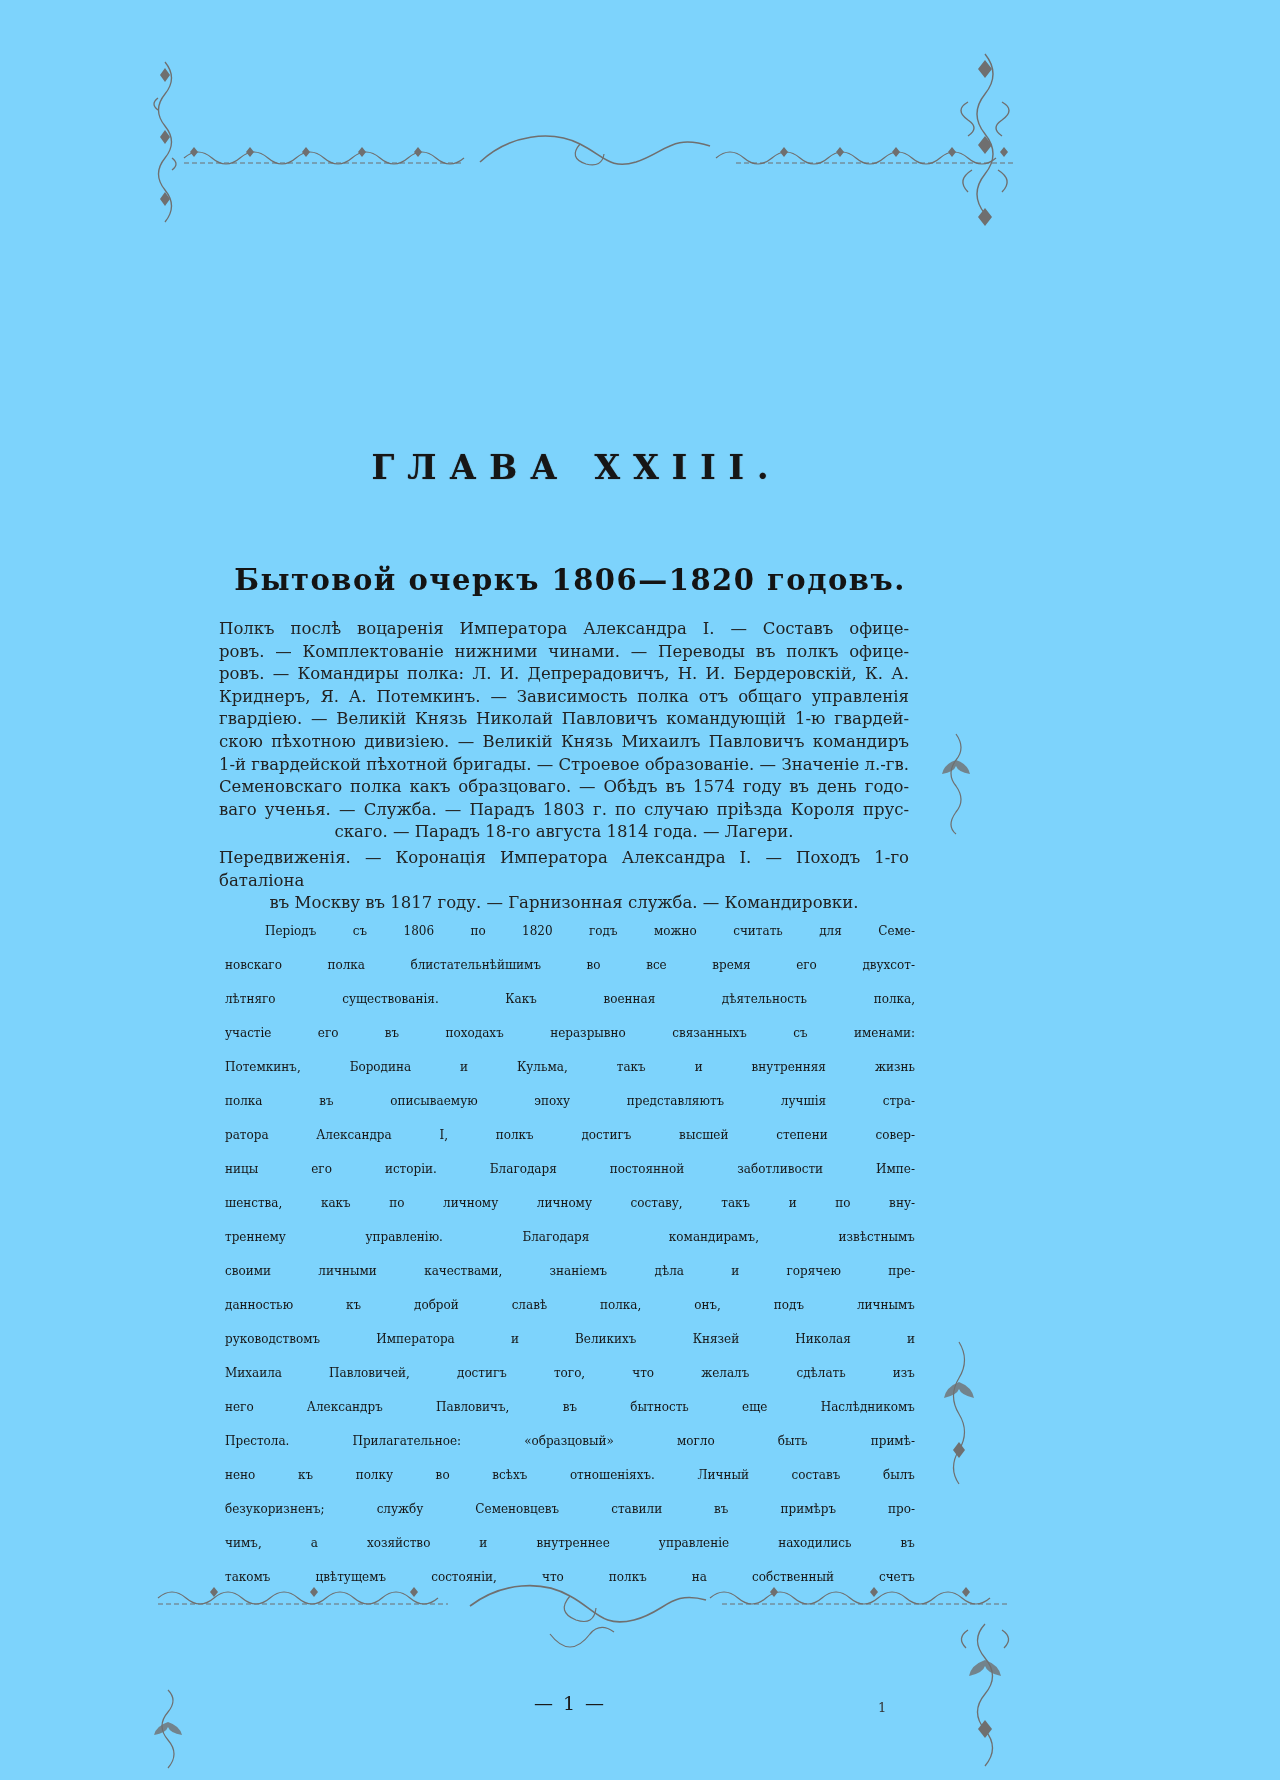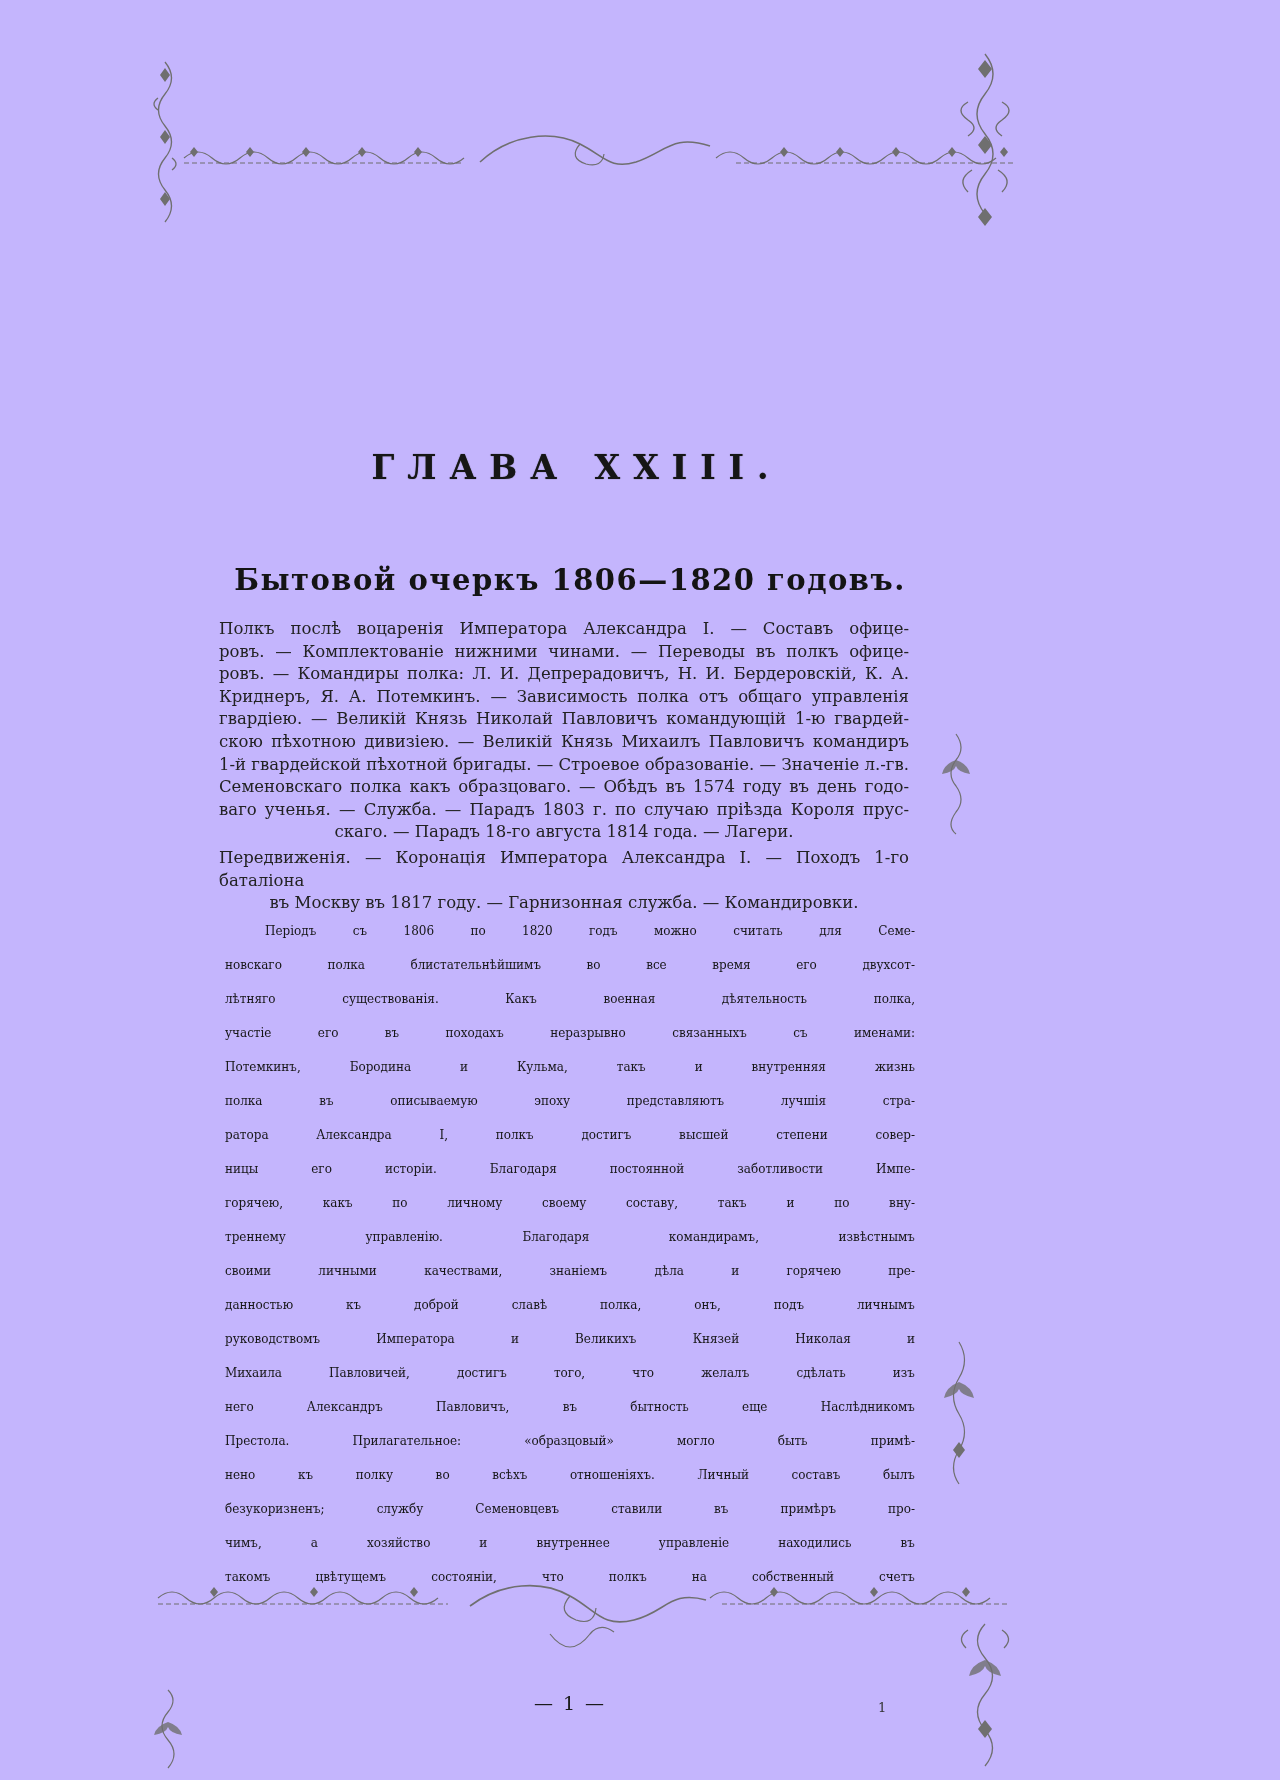--- a/index.html
+++ b/index.html
@@ -1,20 +1,20 @@
 <!DOCTYPE html>
 <html><head>
 <meta charset="utf-8">
 <style>
   html,body{margin:0;padding:0;background:#e9e9e9;}
   .page{
     position:relative;
     width:1280px;height:1780px;
     margin:0 auto;
-    background:#c4b5fd;
+    background:#7dd3fc;
     font-family:"DejaVu Serif", serif;
     color:#1b1b1b;
     overflow:hidden;
   }
   .orn{position:absolute;color:#6f6f6f;}
   .orn svg{display:block;}
   .chapter-heading{
     position:absolute;left:225px;top:448px;width:690px;
     text-align:center;font-weight:bold;font-size:33px;
     letter-spacing:13px;text-indent:13px;
@@ -114,21 +114,21 @@
 
   <div class="body-text">
       <div class="body-line">Періодъ съ 1806 по 1820 годъ можно считать для Семе-</div>
       <div class="body-line">новскаго полка блистательнѣйшимъ во все время его двухсот-</div>
       <div class="body-line">лѣтняго существованія. Какъ военная дѣятельность полка,</div>
       <div class="body-line">участіе его въ походахъ неразрывно связанныхъ съ именами:</div>
       <div class="body-line">Потемкинъ, Бородина и Кульма, такъ и внутренняя жизнь</div>
       <div class="body-line">полка въ описываемую эпоху представляютъ лучшія стра-</div>
       <div class="body-line">ратора Александра I, полкъ достигъ высшей степени совер-</div>
       <div class="body-line">ницы его исторіи. Благодаря постоянной заботливости Импе-</div>
-      <div class="body-line">горячею, какъ по личному своему составу, такъ и по вну-</div>
+      <div class="body-line">шенства, какъ по личному личному составу, такъ и по вну-</div>
       <div class="body-line">треннему управленію. Благодаря командирамъ, извѣстнымъ</div>
       <div class="body-line">своими личными качествами, знаніемъ дѣла и горячею пре-</div>
       <div class="body-line">данностью къ доброй славѣ полка, онъ, подъ личнымъ</div>
       <div class="body-line">руководствомъ Императора и Великихъ Князей Николая и</div>
       <div class="body-line">Михаила Павловичей, достигъ того, что желалъ сдѣлать изъ</div>
       <div class="body-line">него Александръ Павловичъ, въ бытность еще Наслѣдникомъ</div>
       <div class="body-line">Престола. Прилагательное: «образцовый» могло быть примѣ-</div>
       <div class="body-line">нено къ полку во всѣхъ отношеніяхъ. Личный составъ былъ</div>
       <div class="body-line">безукоризненъ; службу Семеновцевъ ставили въ примѣръ про-</div>
       <div class="body-line">чимъ, а хозяйство и внутреннее управленіе находились въ</div>

